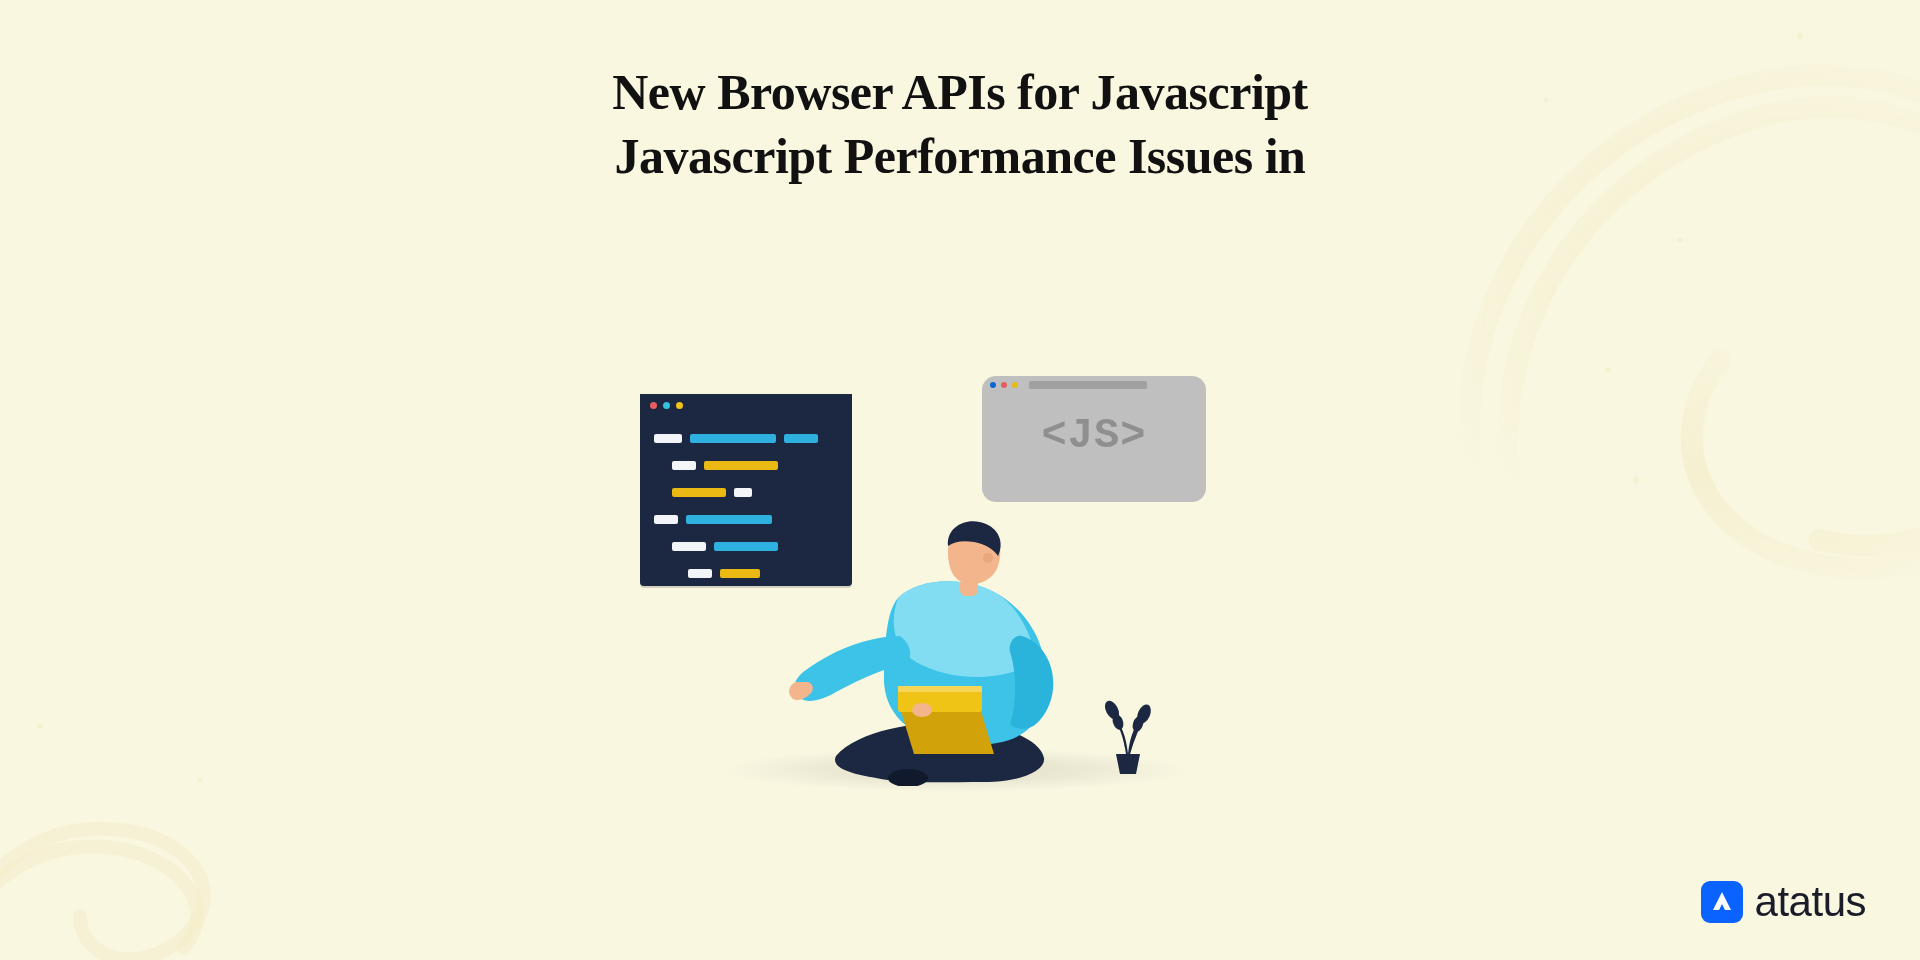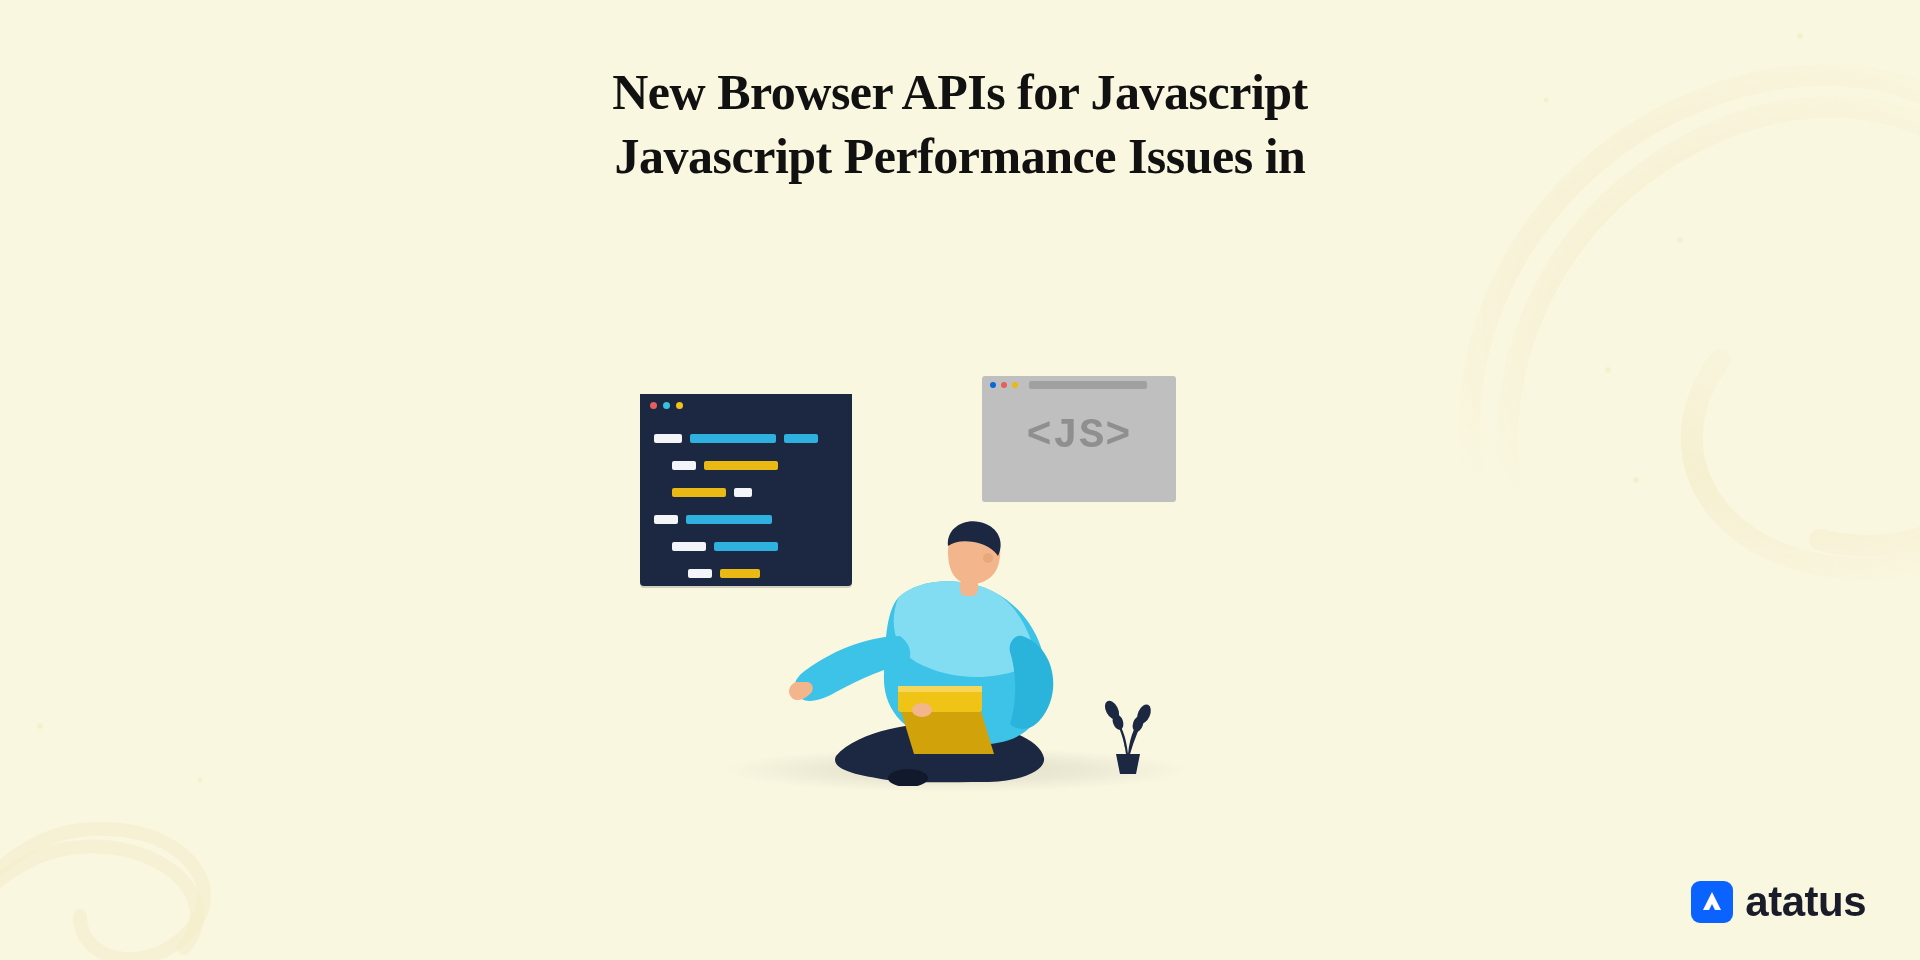--- a/index.html
+++ b/index.html
@@ -74,24 +74,24 @@
   .seg.white { background: #f3f5f8; }
   .seg.blue  { background: #2fb1e0; }
   .seg.yellow{ background: #eab913; } .w18{width:18px} .w24{width:24px} .w28{width:28px}
   .w34{width:34px} .w40{width:40px} .w54{width:54px} .w64{width:64px} .w74{width:74px} .w86{width:86px}
 
   
   .js-window {
     position: absolute;
     left: 342px;
     top: 0;
-    width: 194px;
+    width: 224px;
     height: 126px;
     background: #bfbfbf;
-    border-radius: 3px;
+    border-radius: 14px;
   }
   .js-bar { position: absolute; top: 0; left: 0; right: 0; height: 18px; display:flex; align-items:center; padding-left:8px; gap:5px; }
   .js-bar .bar-strip { height: 8px; width: 118px; background: #a0a0a0; border-radius: 2px; margin-left: 6px; }
   .jst { width: 6px; height: 6px; border-radius: 50%; }
   .jst.r { background: #0b66d8; }
   .jst.g { background: #e85d5d; }
   .jst.y { background: #eab913; }
   .js-text {
     position: absolute;
     top: 36px; left: 0; right: 0;
@@ -130,21 +130,21 @@
     align-items: center;
     gap: 12px;
   }
   .brand-mark {
     width: 42px; height: 42px; border-radius: 9px; background: #0b63ff;
     display:flex; align-items:center; justify-content:center;
   }
   .brand-name {
     font-family: -apple-system, BlinkMacSystemFont, 'Segoe UI', Arial, sans-serif;
     font-size: 42px;
-    font-weight: 700;
+    font-weight: 400;
     color: #1a1d29;
     letter-spacing: -0.5px;
   }
 </style>
 </head>
 <body>
 
 <svg class="swirl-tr" viewBox="0 0 760 760">
   <defs>
     <radialGradient id="gSw" cx="50%" cy="50%" r="60%">

